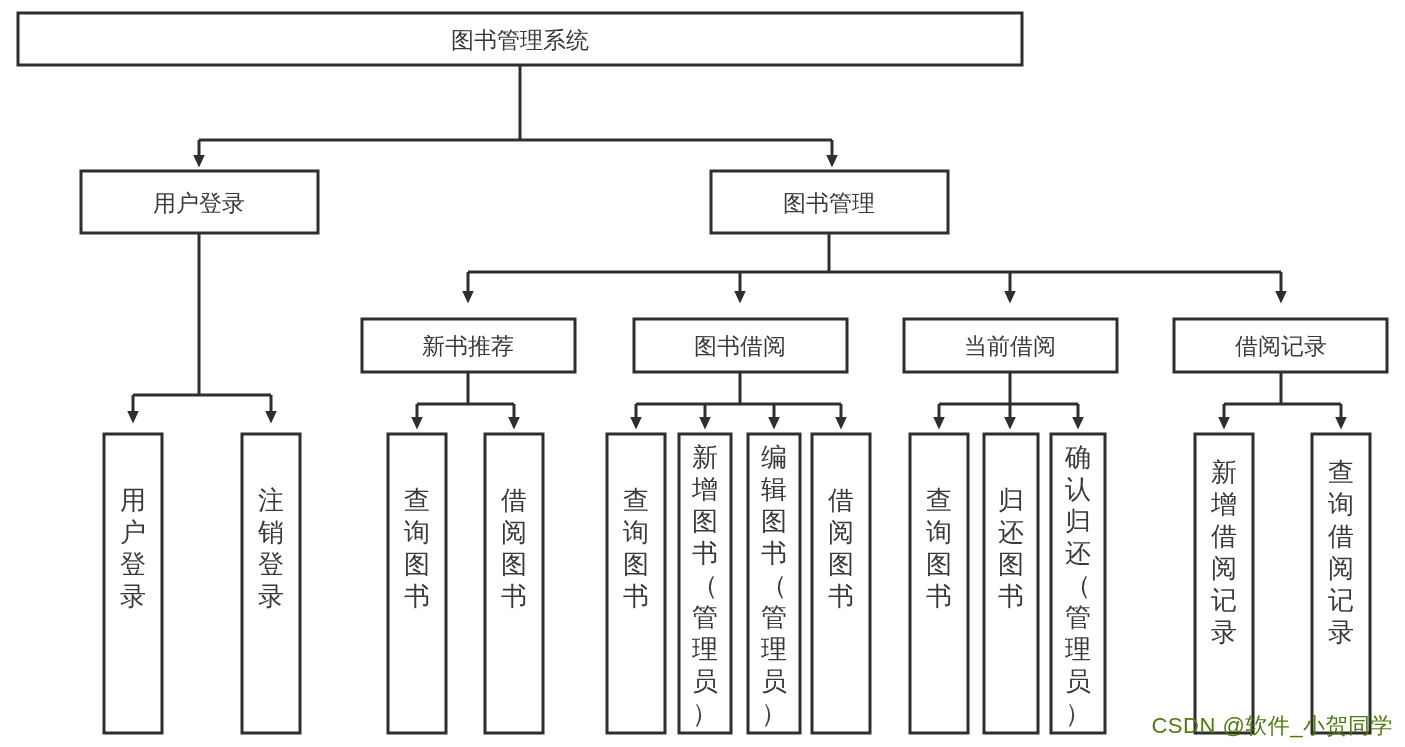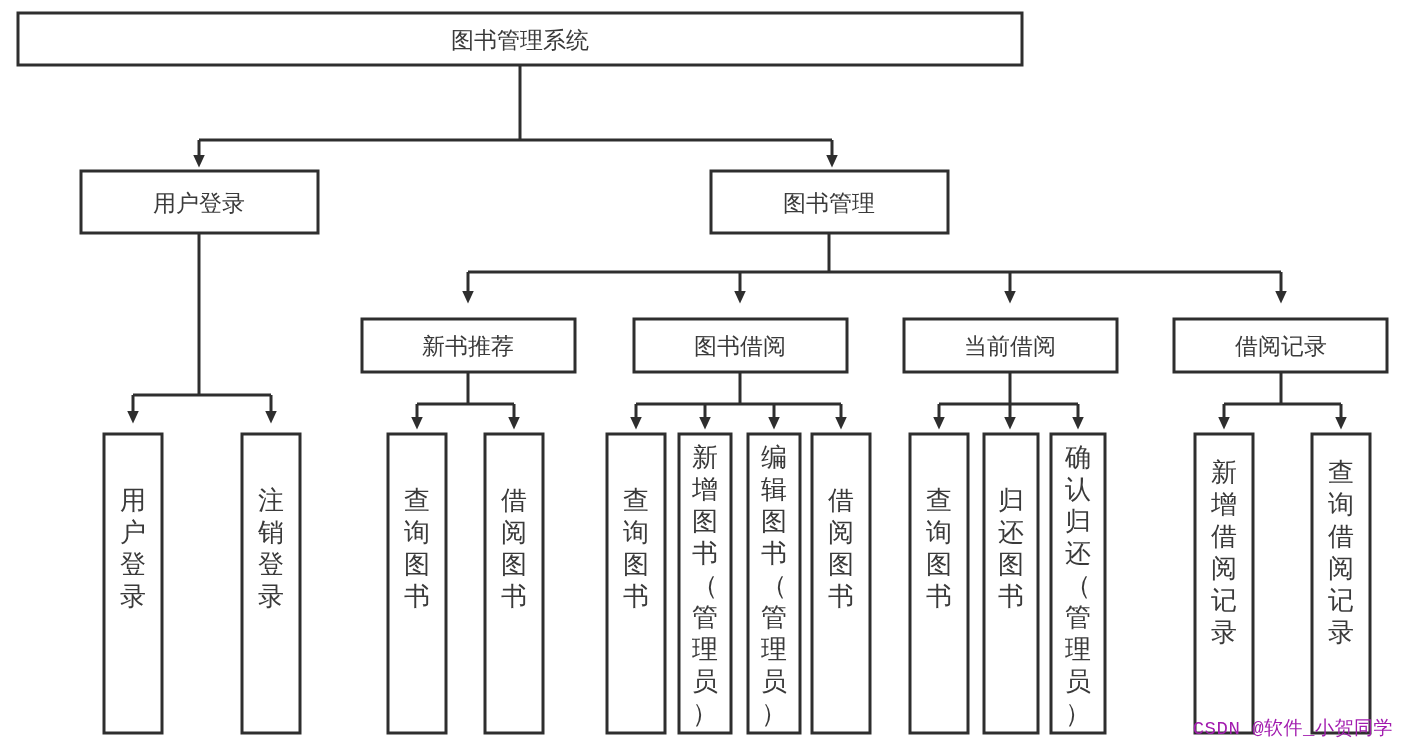--- a/index.html
+++ b/index.html
@@ -50,23 +50,23 @@
   .node-label-v {
     fill: #3a3a3a;
     font-family: "Liberation Sans", "DejaVu Sans", sans-serif;
     font-size: 26px;
     text-anchor: middle;
   }
   .watermark {
     position: absolute;
     right: 12px;
     bottom: 6px;
-    font-family: Liberation Mono, monospace;
-    font-size: 19px;
-    color: #a21caf;
+    font-family: Liberation Sans, sans-serif;
+    font-size: 22px;
+    color: #4d7c0f;
     letter-spacing: 0.5px;
     white-space: nowrap;
     pointer-events: none;
   }
 </style>
 </head>
 <body>
 
 <div id="diagram-root">
   <svg class="flow" viewBox="0 0 1405 747" xmlns="http://www.w3.org/2000/svg">

